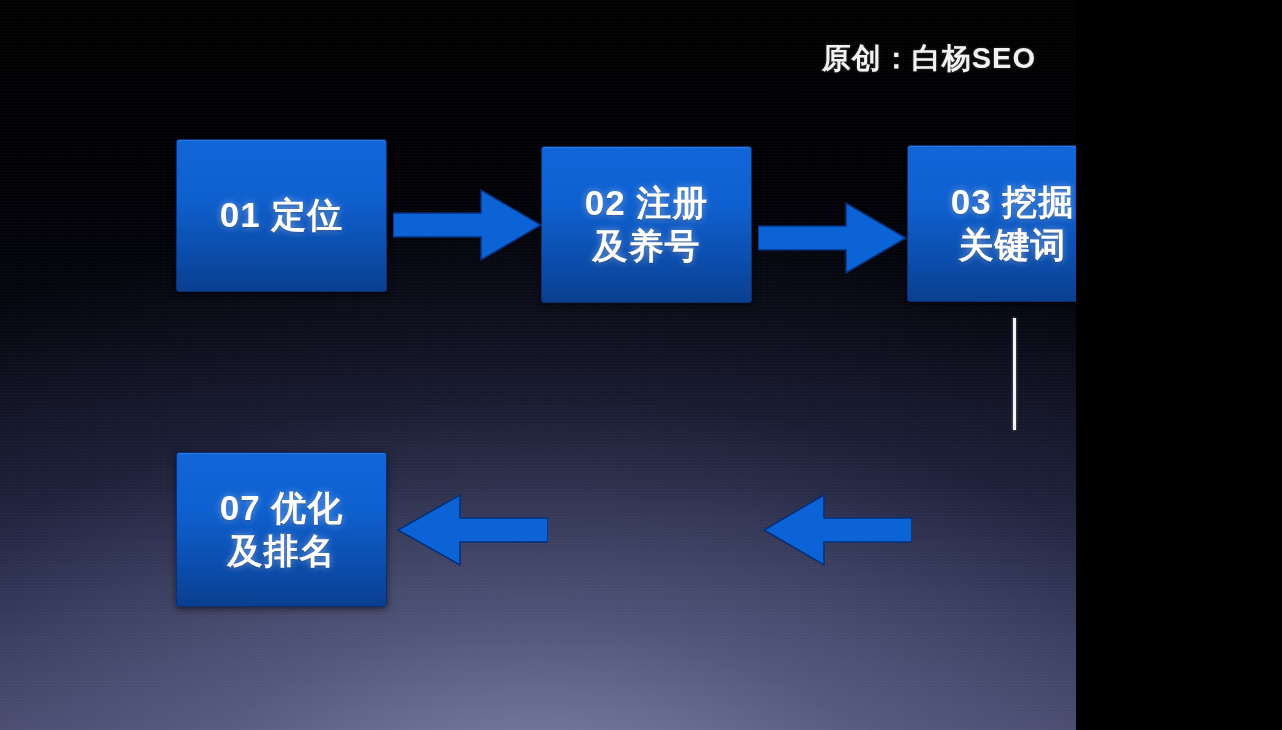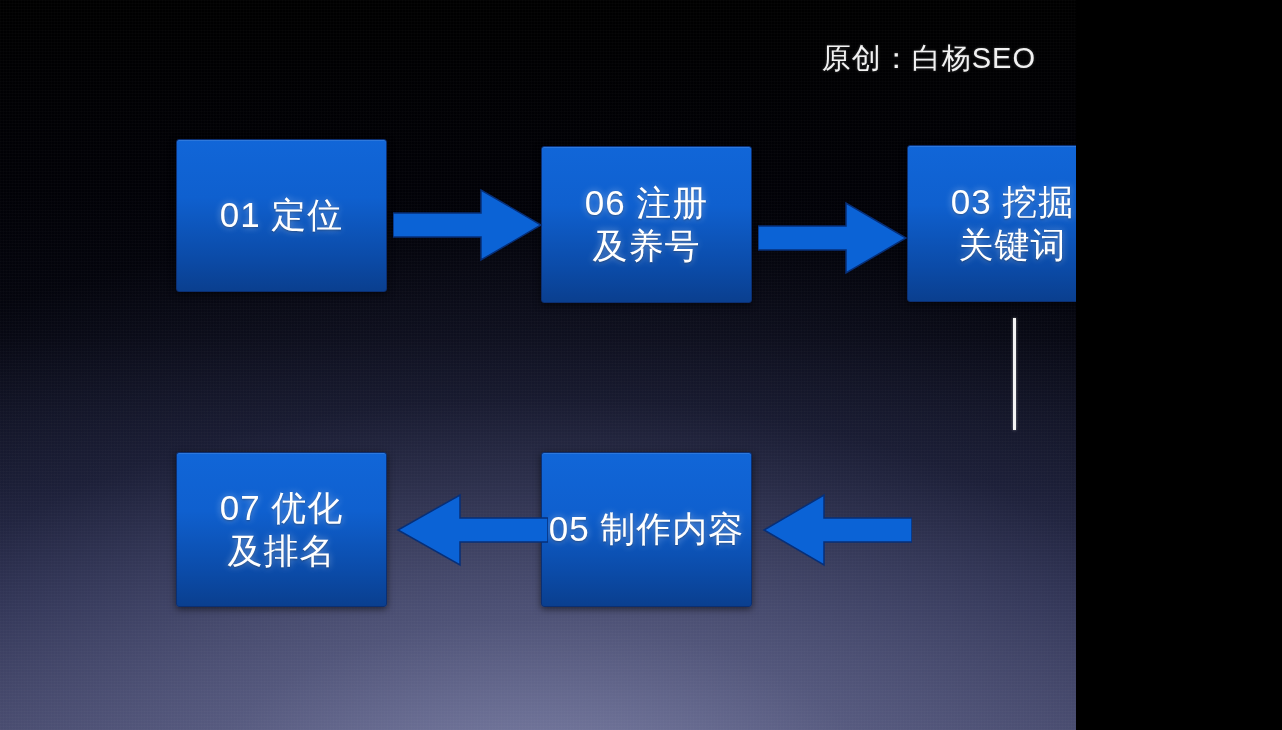--- a/index.html
+++ b/index.html
@@ -9,20 +9,21 @@
   }
   #slide {
     position: relative;
     width: 1076px;
     height: 730px;
     overflow: hidden;
     font-family: "Liberation Sans", "DejaVu Sans", sans-serif;
     background:
       radial-gradient(125% 105% at 50% 112%, rgba(134,138,176,0.92) 0%, rgba(92,96,134,0.70) 26%, rgba(44,47,80,0.38) 55%, rgba(6,8,22,0.06) 78%, rgba(0,0,0,0) 100%),
       linear-gradient(180deg, #000000 0%, #010106 26%, #05060f 46%, #13162a 66%, #2c3050 83%, #4a4d70 100%);
+    font-weight: bold;
   }
   
   #texture {
     position: absolute;
     inset: 0;
     background-image:
       repeating-linear-gradient(0deg, rgba(255,255,255,0.014) 0px, rgba(255,255,255,0.014) 1px, rgba(0,0,0,0) 1px, rgba(0,0,0,0) 3px),
       repeating-linear-gradient(90deg, rgba(255,255,255,0.012) 0px, rgba(255,255,255,0.012) 1px, rgba(0,0,0,0) 1px, rgba(0,0,0,0) 3px);
     pointer-events: none;
   }
@@ -68,30 +69,29 @@
 <body>
 
 <div id="slide">
 
   <div id="texture"></div>
 
   <div id="credit">原创：白杨SEO</div>
 
   <div class="node" style="left:176px; top:139px; width:211px; height:153px;">01 定位</div>
 
-  <div class="node" style="left:541px; top:146px; width:211px; height:157px;">06 注册
+  <div class="node" style="left:541px; top:146px; width:211px; height:157px;">02 注册
 及养号</div>
 
   <div class="node" style="left:907px; top:145px; width:211px; height:157px;">03 挖掘
 关键词</div>
 
   <div class="node" style="left:176px; top:452px; width:211px; height:155px;">07 优化
 及排名</div>
 
-  <div class="node" style="left:541px; top:452px; width:211px; height:155px;">05 制作内容</div>
 
 
   <svg class="arrow" style="left:393px; top:185px;" width="150" height="80" viewBox="0 0 150 80">
     <polygon points="0,28 88,28 88,5 148,40 88,75 88,52 0,52" fill="#0b63d6" stroke="#072f78" stroke-width="1.5"></polygon>
   </svg>
 
   <svg class="arrow" style="left:758px; top:198px;" width="150" height="80" viewBox="0 0 150 80">
     <polygon points="0,28 88,28 88,5 148,40 88,75 88,52 0,52" fill="#0b63d6" stroke="#072f78" stroke-width="1.5"></polygon>
   </svg>
 

